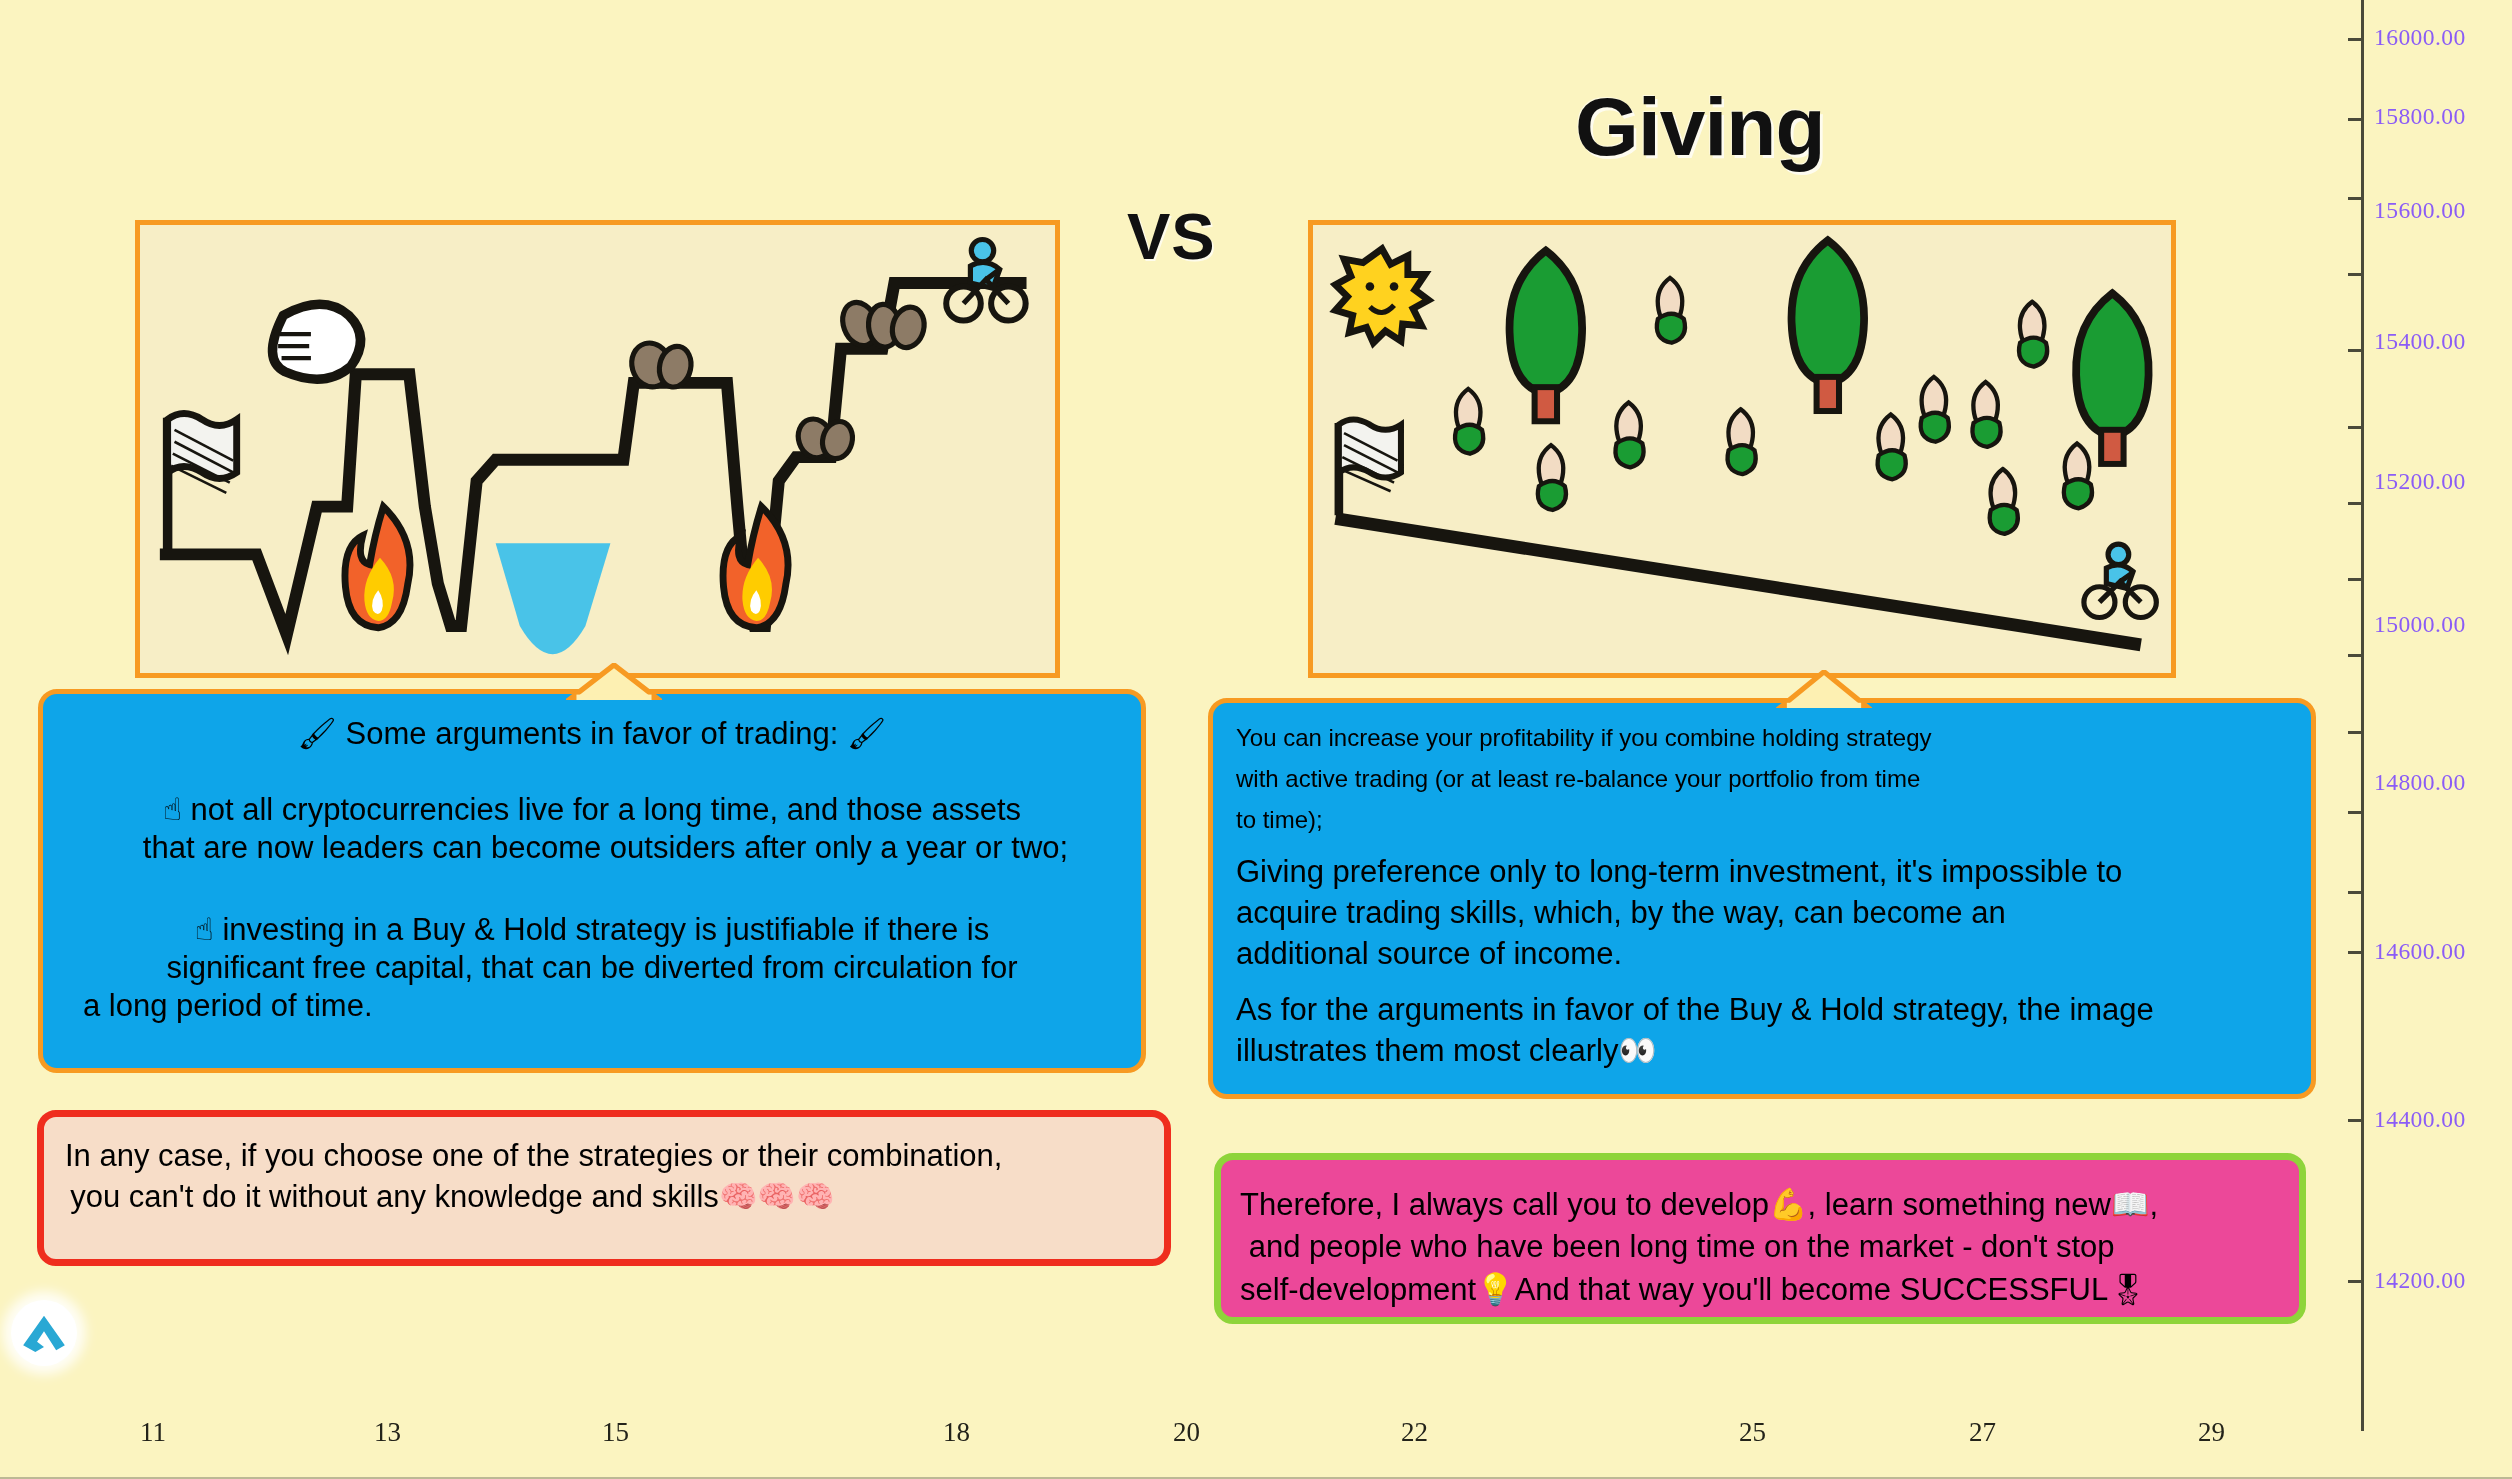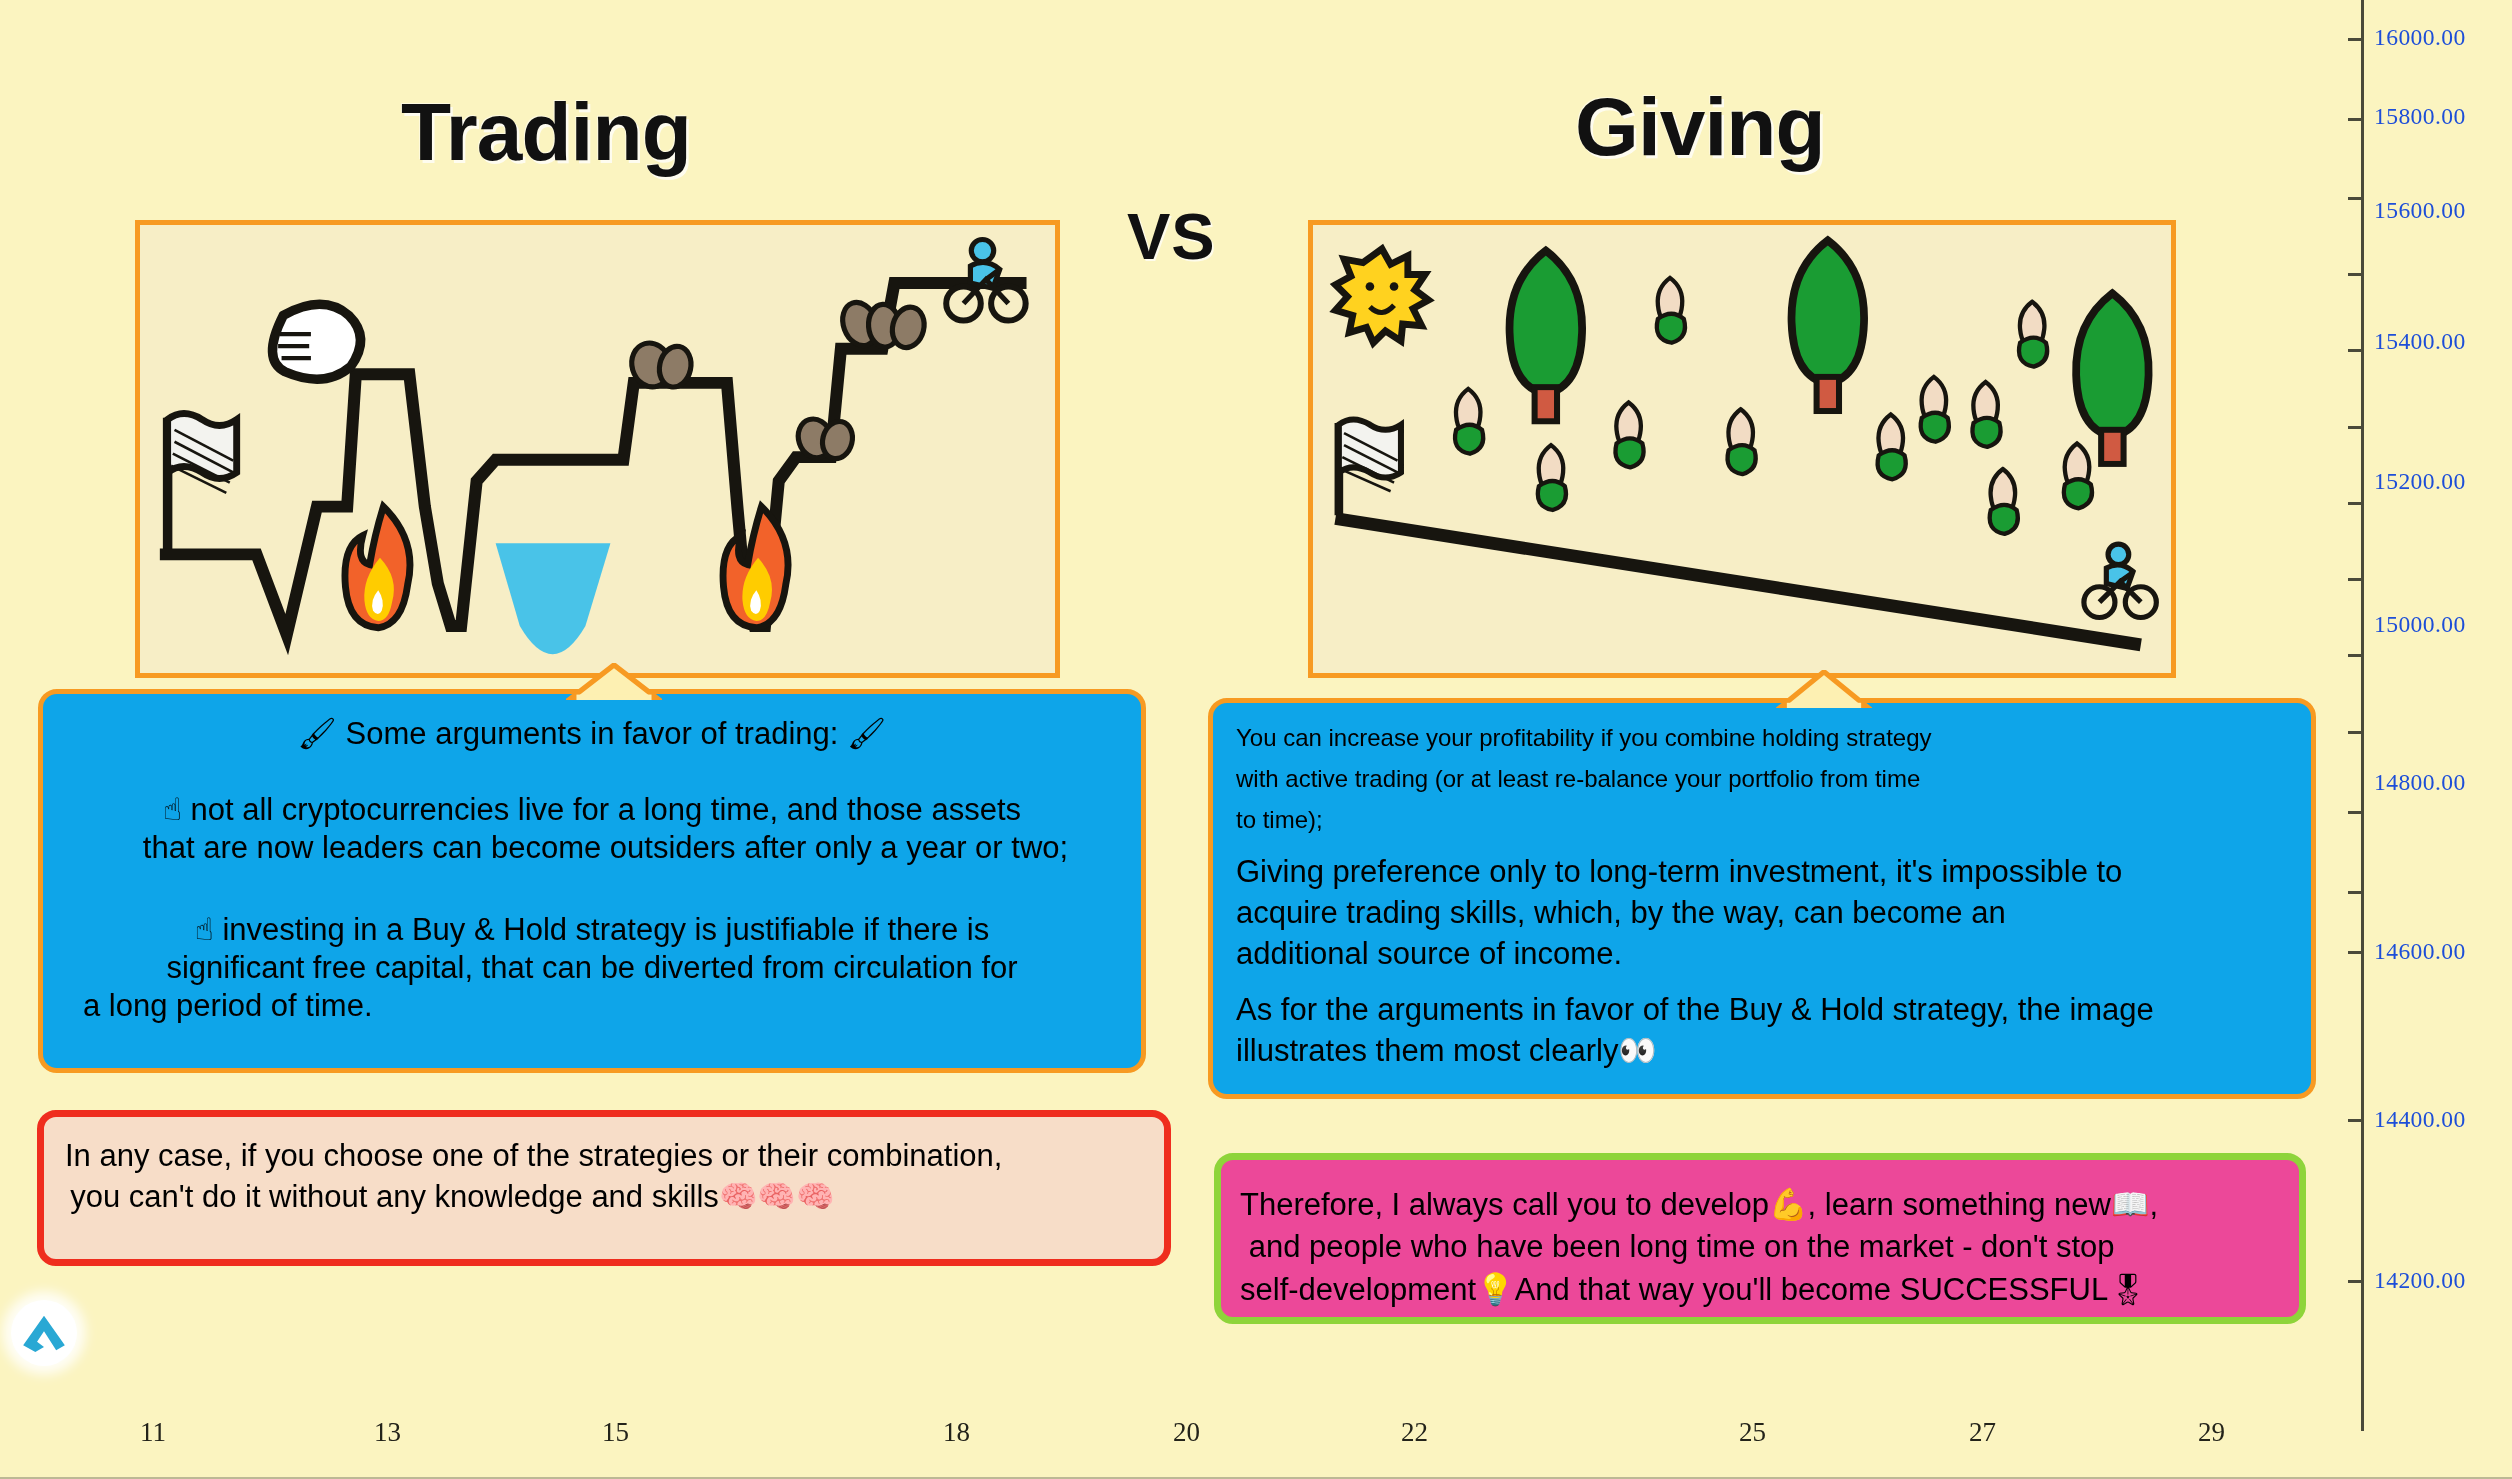--- a/index.html
+++ b/index.html
@@ -6,21 +6,21 @@
   body{
     width:2512px;height:1479px;overflow:hidden;position:relative;
     background:#fbf4c0;
     font-family:"Liberation Sans","DejaVu Sans",sans-serif;
   }
   .stage{position:absolute;inset:0;}
 
   
   .yaxis{position:absolute;left:2361px;top:0;width:2.6px;height:1431px;background:#4a4a3a;}
   .ytick{position:absolute;left:2348px;width:15.7px;height:2.6px;background:#4a4a3a;}
-  .ylabel{position:absolute;left:2374px;font-size:23.6px;color:#1d4ed8;letter-spacing:0.4px;
+  .ylabel{position:absolute;left:2374px;font-size:23.6px;color:#8b5cf6;letter-spacing:0.4px;
           font-family:"Liberation Serif","DejaVu Serif",serif;white-space:nowrap;}
   .xlabel{position:absolute;top:1417px;font-size:27px;color:#23231a;
           font-family:"Liberation Serif","DejaVu Serif",serif;}
 
   
   .bigtitle{
     position:absolute;font-size:82px;font-weight:bold;color:#111;
     font-family:"Liberation Sans","DejaVu Sans",sans-serif;
     letter-spacing:-0.9px;
     text-shadow:2.6px 2.6px 0 rgba(255,255,255,.75), -0.9px -0.9px 0 rgba(255,255,255,.5);
@@ -98,21 +98,20 @@
     <div class="xlabel" style="left:374px">13</div>
     <div class="xlabel" style="left:602px">15</div>
     <div class="xlabel" style="left:943px">18</div>
     <div class="xlabel" style="left:1173px">20</div>
     <div class="xlabel" style="left:1401px">22</div>
     <div class="xlabel" style="left:1739px">25</div>
     <div class="xlabel" style="left:1969px">27</div>
     <div class="xlabel" style="left:2198px">29</div>
   </div>
 
-  <div class="bigtitle" style="left:401px;top:85px;">Trading</div>
   <div class="bigtitle" style="left:1575px;top:80px;">Giving</div>
   <div class="vstxt">VS</div>
 
   <div class="panel" style="left:135px;top:220px;width:925px;height:458px;">
     <svg viewBox="0 0 1060 525" preserveAspectRatio="none">
 
       <polyline fill="none" stroke="#17150f" stroke-width="13" stroke-linejoin="miter" points="8,383 128,383 165,460 210,317 235,317 245,170 295,170 310,290 345,420 368,420 395,290 420,260 500,260 512,200 533,283 550,283 560,283 575,283 585,330 590,330 600,330 608,183 640,183 650,183 660,183 665,120 740,120 748,65 880,65"></polyline>
 
       <g>
         <rect x="0" y="0" width="1060" height="525" fill="#f7eec6"></rect>

